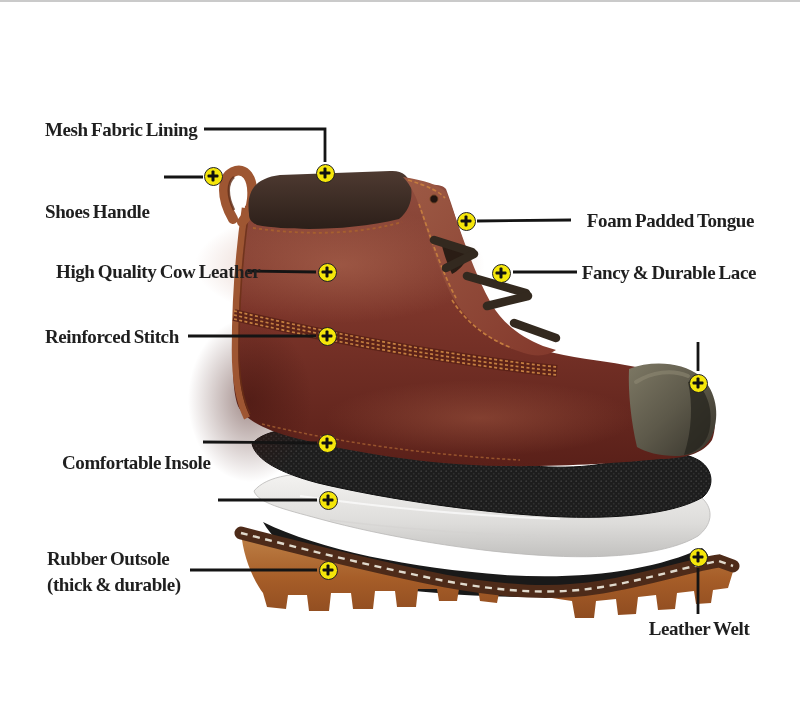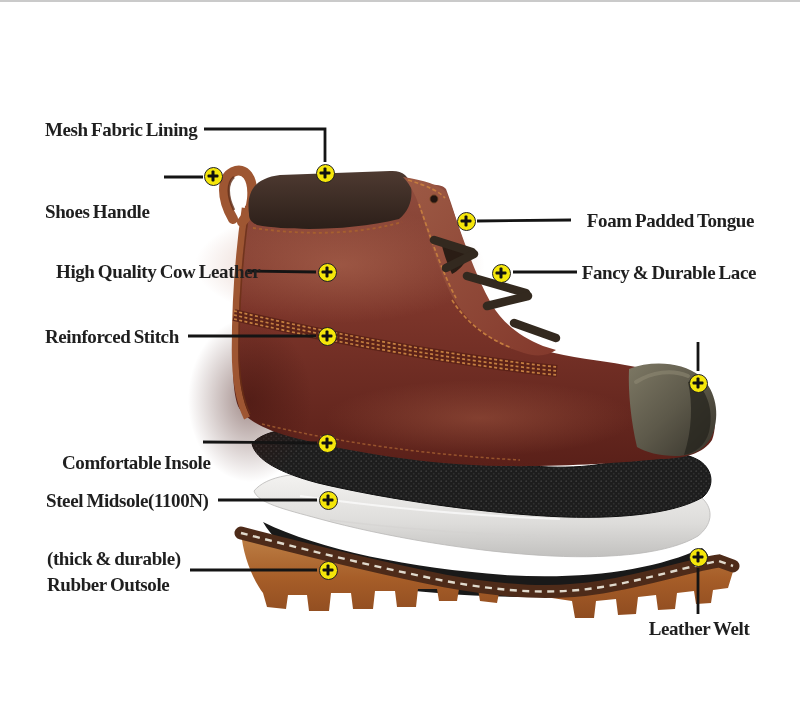--- a/index.html
+++ b/index.html
@@ -212,21 +212,20 @@
     </div>
   <div class="marker" style="left:688.5px;top:547.5px;">
       <span class="plus"></span>
     </div>
 
   <div class="callout" style="left:45px;top:117px;">Mesh Fabric Lining</div>
   <div class="callout" style="left:45px;top:159px;margin-top:40px;">Shoes Handle</div>
   <div class="callout" style="left:56px;top:259px;">High Quality Cow Leather</div>
   <div class="callout" style="left:45px;top:324px;">Reinforced Stitch</div>
   <div class="callout" style="left:62px;top:430px;margin-top:20px;">Comfortable Insole</div>
-  <div class="callout" style="left:46px;top:488px;">Steel Midsole(1100N)</div>
   <div class="callout two-line" style="left:47px;top:546px;">
+    <div>Rubber Outsole</div>
     <div>(thick &amp; durable)</div>
-    <div>Rubber Outsole</div>
   </div>
   <div class="callout right" style="right:46px;top:208px;">Foam Padded Tongue</div>
   <div class="callout right" style="right:44px;top:260px;">Fancy &amp; Durable Lace</div>
   <div class="callout center" style="left:699px;top:616px;">Leather Welt</div>
 </div>
 
 </body></html>

